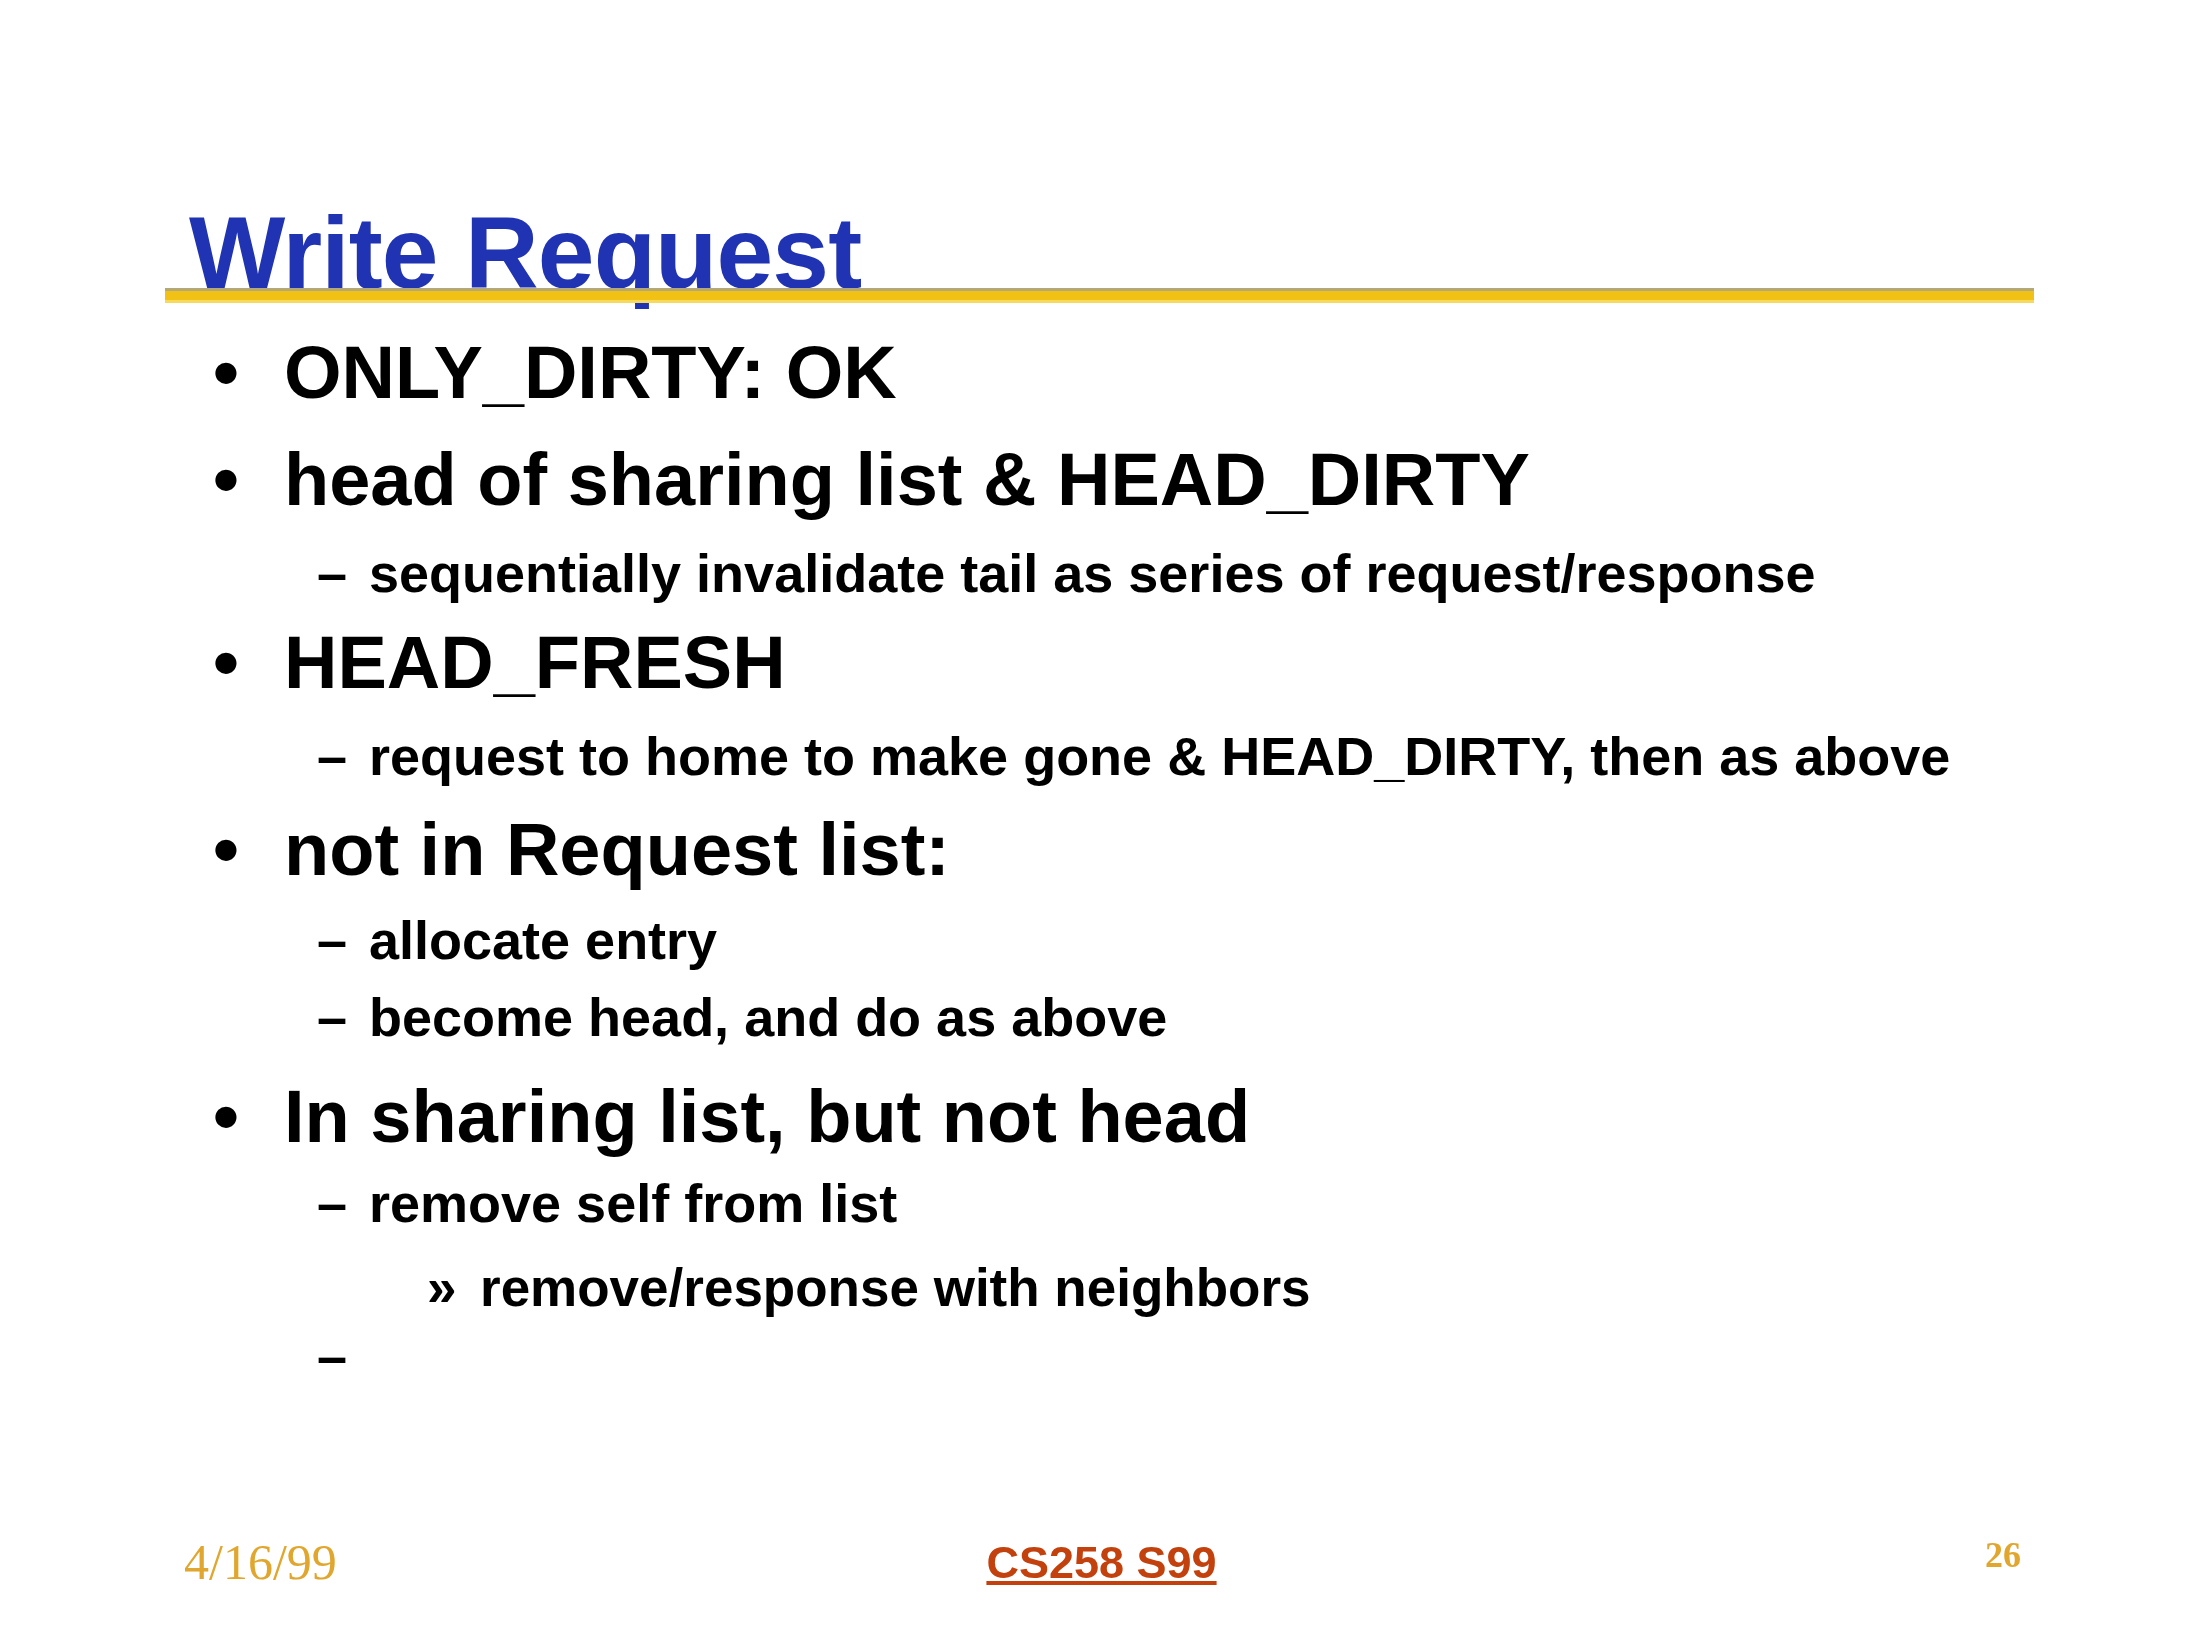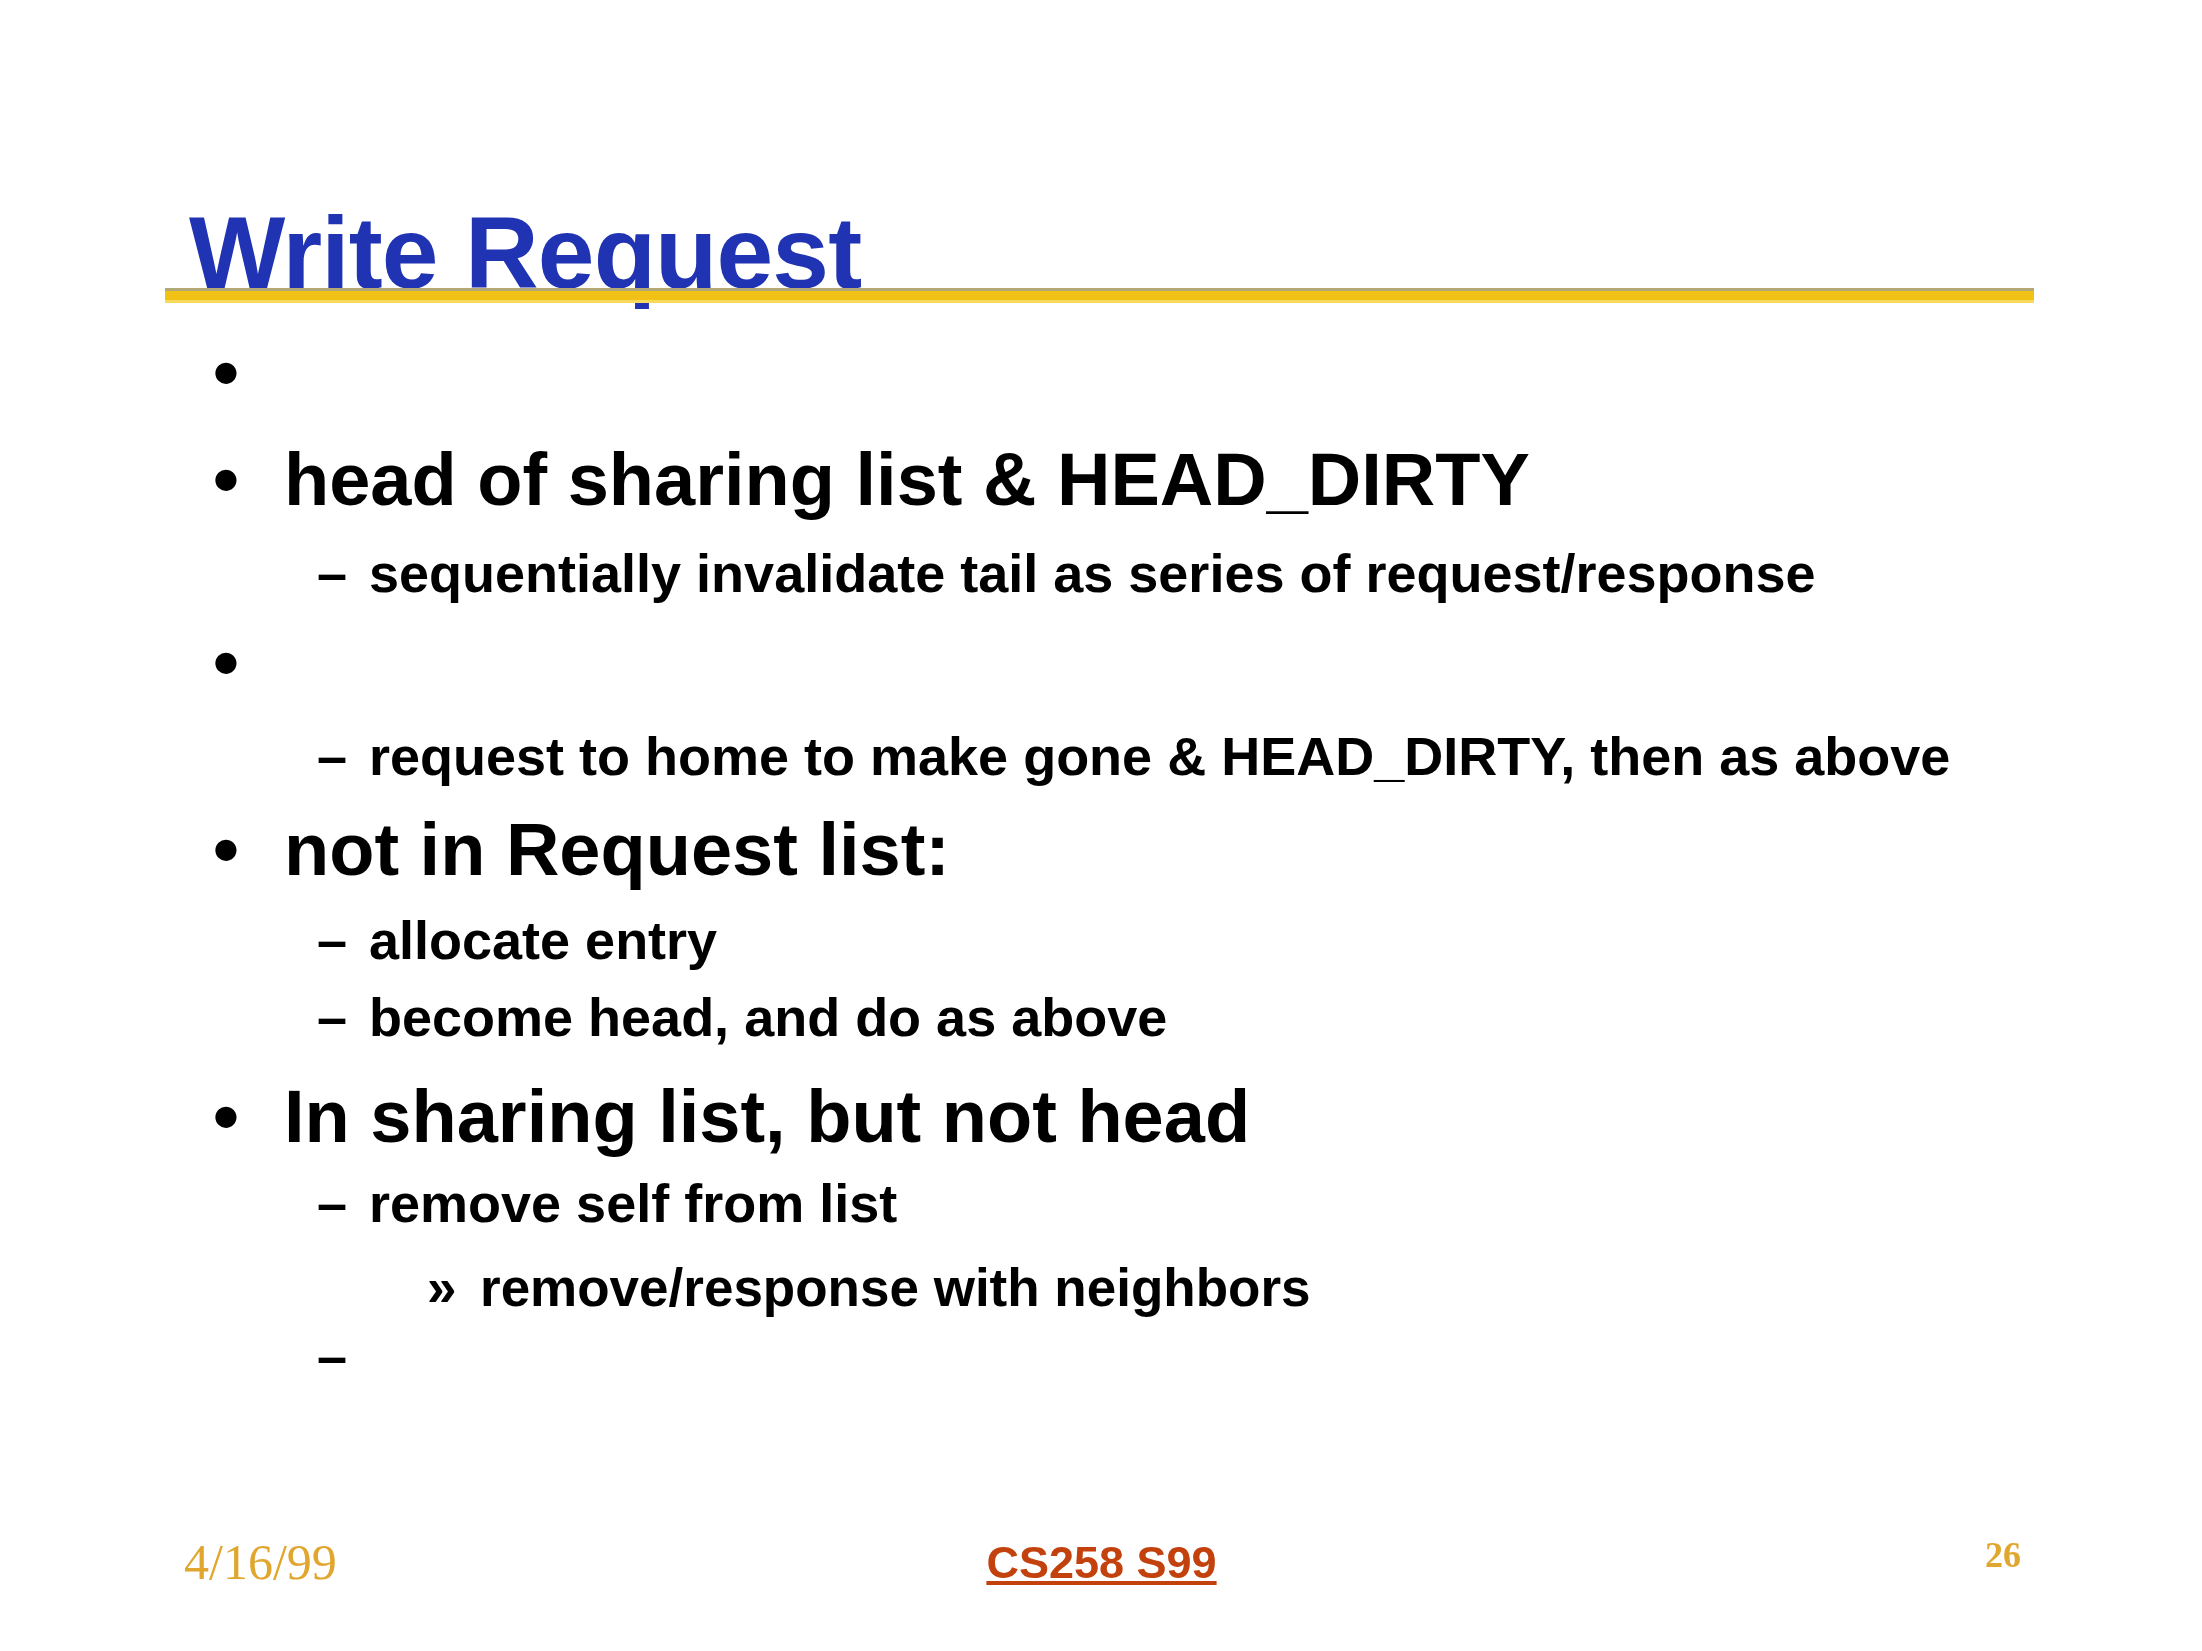--- a/index.html
+++ b/index.html
@@ -70,34 +70,36 @@
 
 <div class="slide">
 
   <h1 class="slide-title">Write Request</h1>
   <div class="title-rule"></div>
 
   <div>
 
     <div class="row l1" style="top:335px">
       <span class="b">•</span>
+      <span class="t">ONLY_DIRTY: OK</span>
     </div>
 
     <div class="row l1" style="top:442px">
       <span class="b">•</span>
       <span class="t">head of sharing list &amp; HEAD_DIRTY</span>
     </div>
 
     <div class="row l2" style="top:545px">
       <span class="b">–</span>
       <span class="t">sequentially invalidate tail as series of request/response</span>
     </div>
 
     <div class="row l1" style="top:625px">
       <span class="b">•</span>
+      <span class="t">HEAD_FRESH</span>
     </div>
 
     <div class="row l2" style="top:728px">
       <span class="b">–</span>
       <span class="t">request to home to make gone &amp; HEAD_DIRTY, then as above</span>
     </div>
 
     <div class="row l1" style="top:812px">
       <span class="b">•</span>
       <span class="t">not in Request list:</span>

